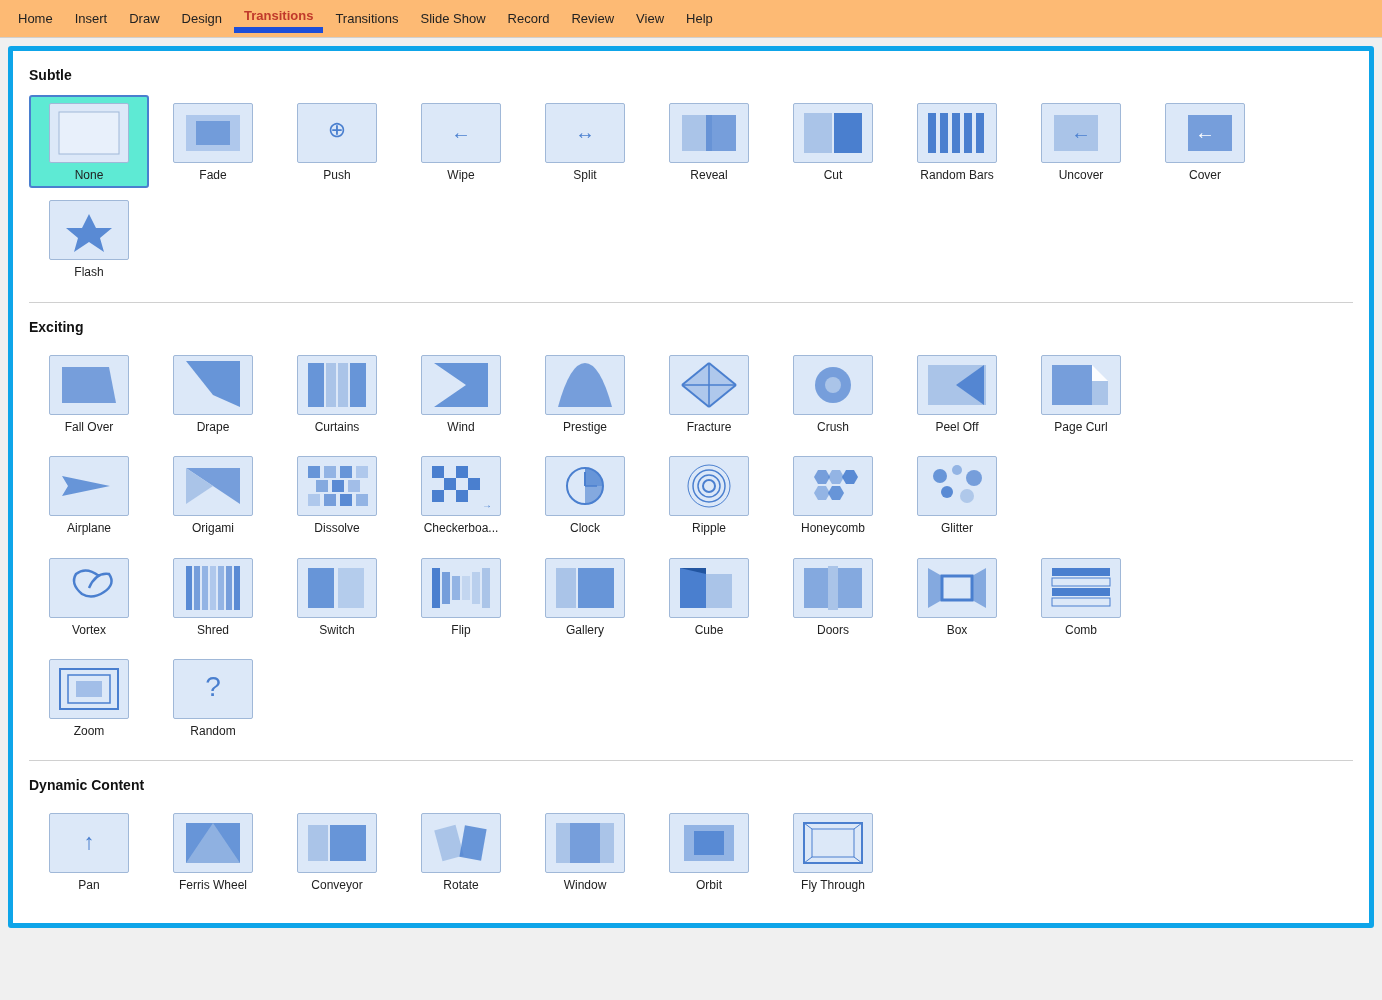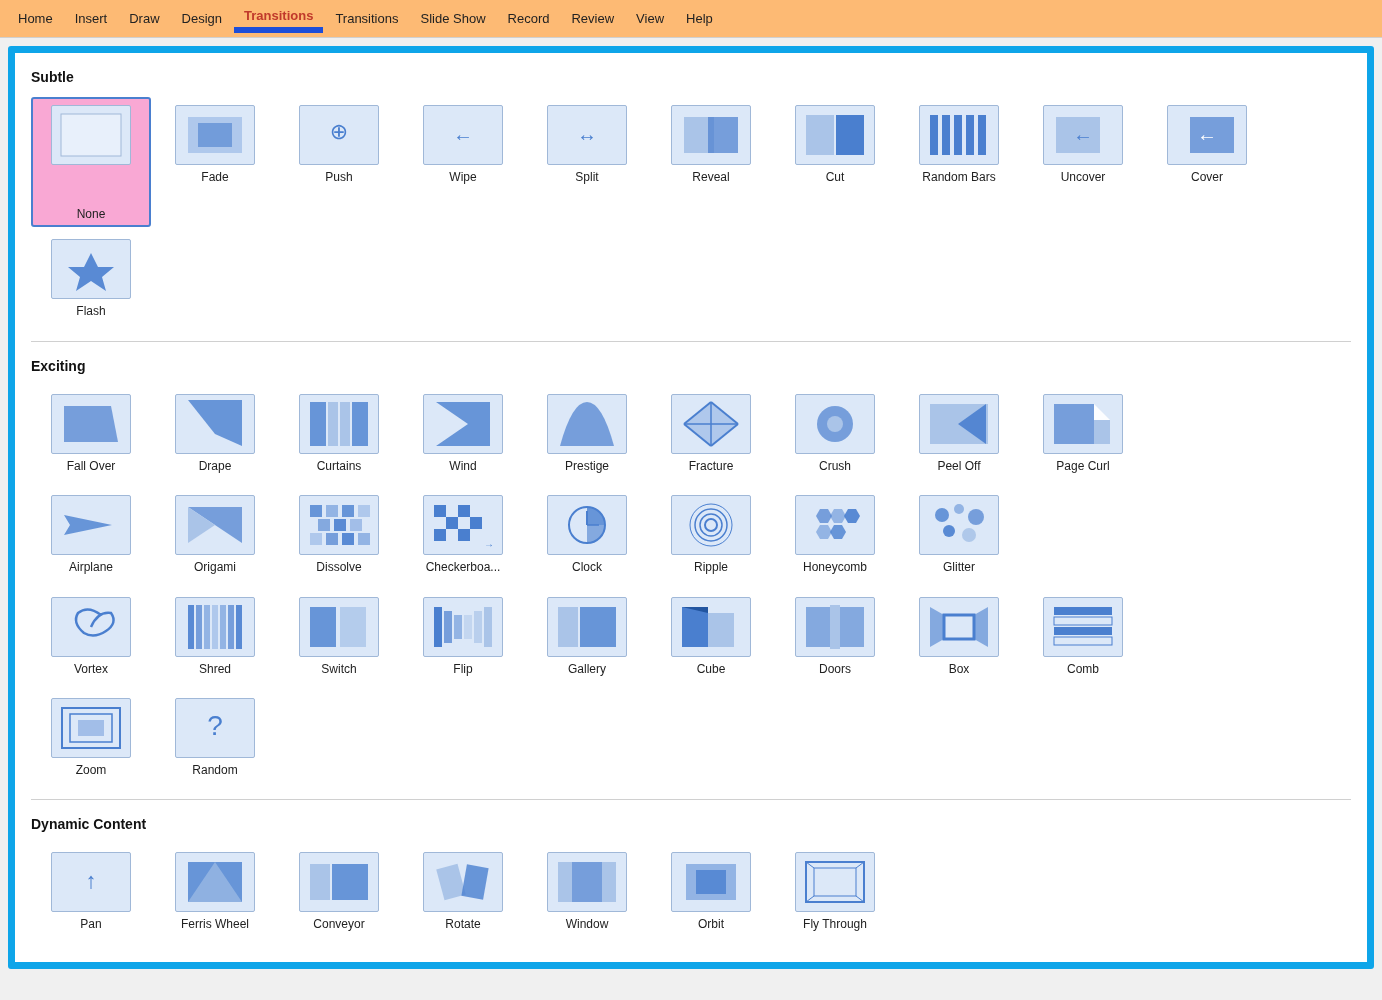--- a/index.html
+++ b/index.html
@@ -25,21 +25,21 @@
       color: #222;
     }
     .menu-item.active {
       color: #c0392b;
       font-weight: 600;
       border-bottom: 6px solid #1d4ed8;
       border-radius: 0;
     }
     .panel {
       background: #fff;
-      border: 7px solid #0ea5e9;
+      border: 5px solid #0ea5e9;
       margin: 8px;
       padding: 16px;
       border-radius: 3px;
     }
     .section-title {
       font-weight: 700;
       font-size: 14px;
       margin-bottom: 12px;
       color: #111;
     }
@@ -59,22 +59,21 @@
       flex-direction: column;
       align-items: center;
       width: 120px;
       cursor: pointer;
       padding: 6px 4px 4px 4px;
       border-radius: 3px;
       border: 2px solid transparent;
     }
     .trans-item.selected {
       border: 2px solid #4a7fcf;
-      background: #f9a8d4;
-      gap: 37px;
+      background: #5eead4;
     }
     .trans-icon {
       width: 80px;
       height: 60px;
       border: 1px solid #a0b8d8;
       background: #dce8f8;
       display: flex;
       align-items: center;
       justify-content: center;
       margin-bottom: 5px;

